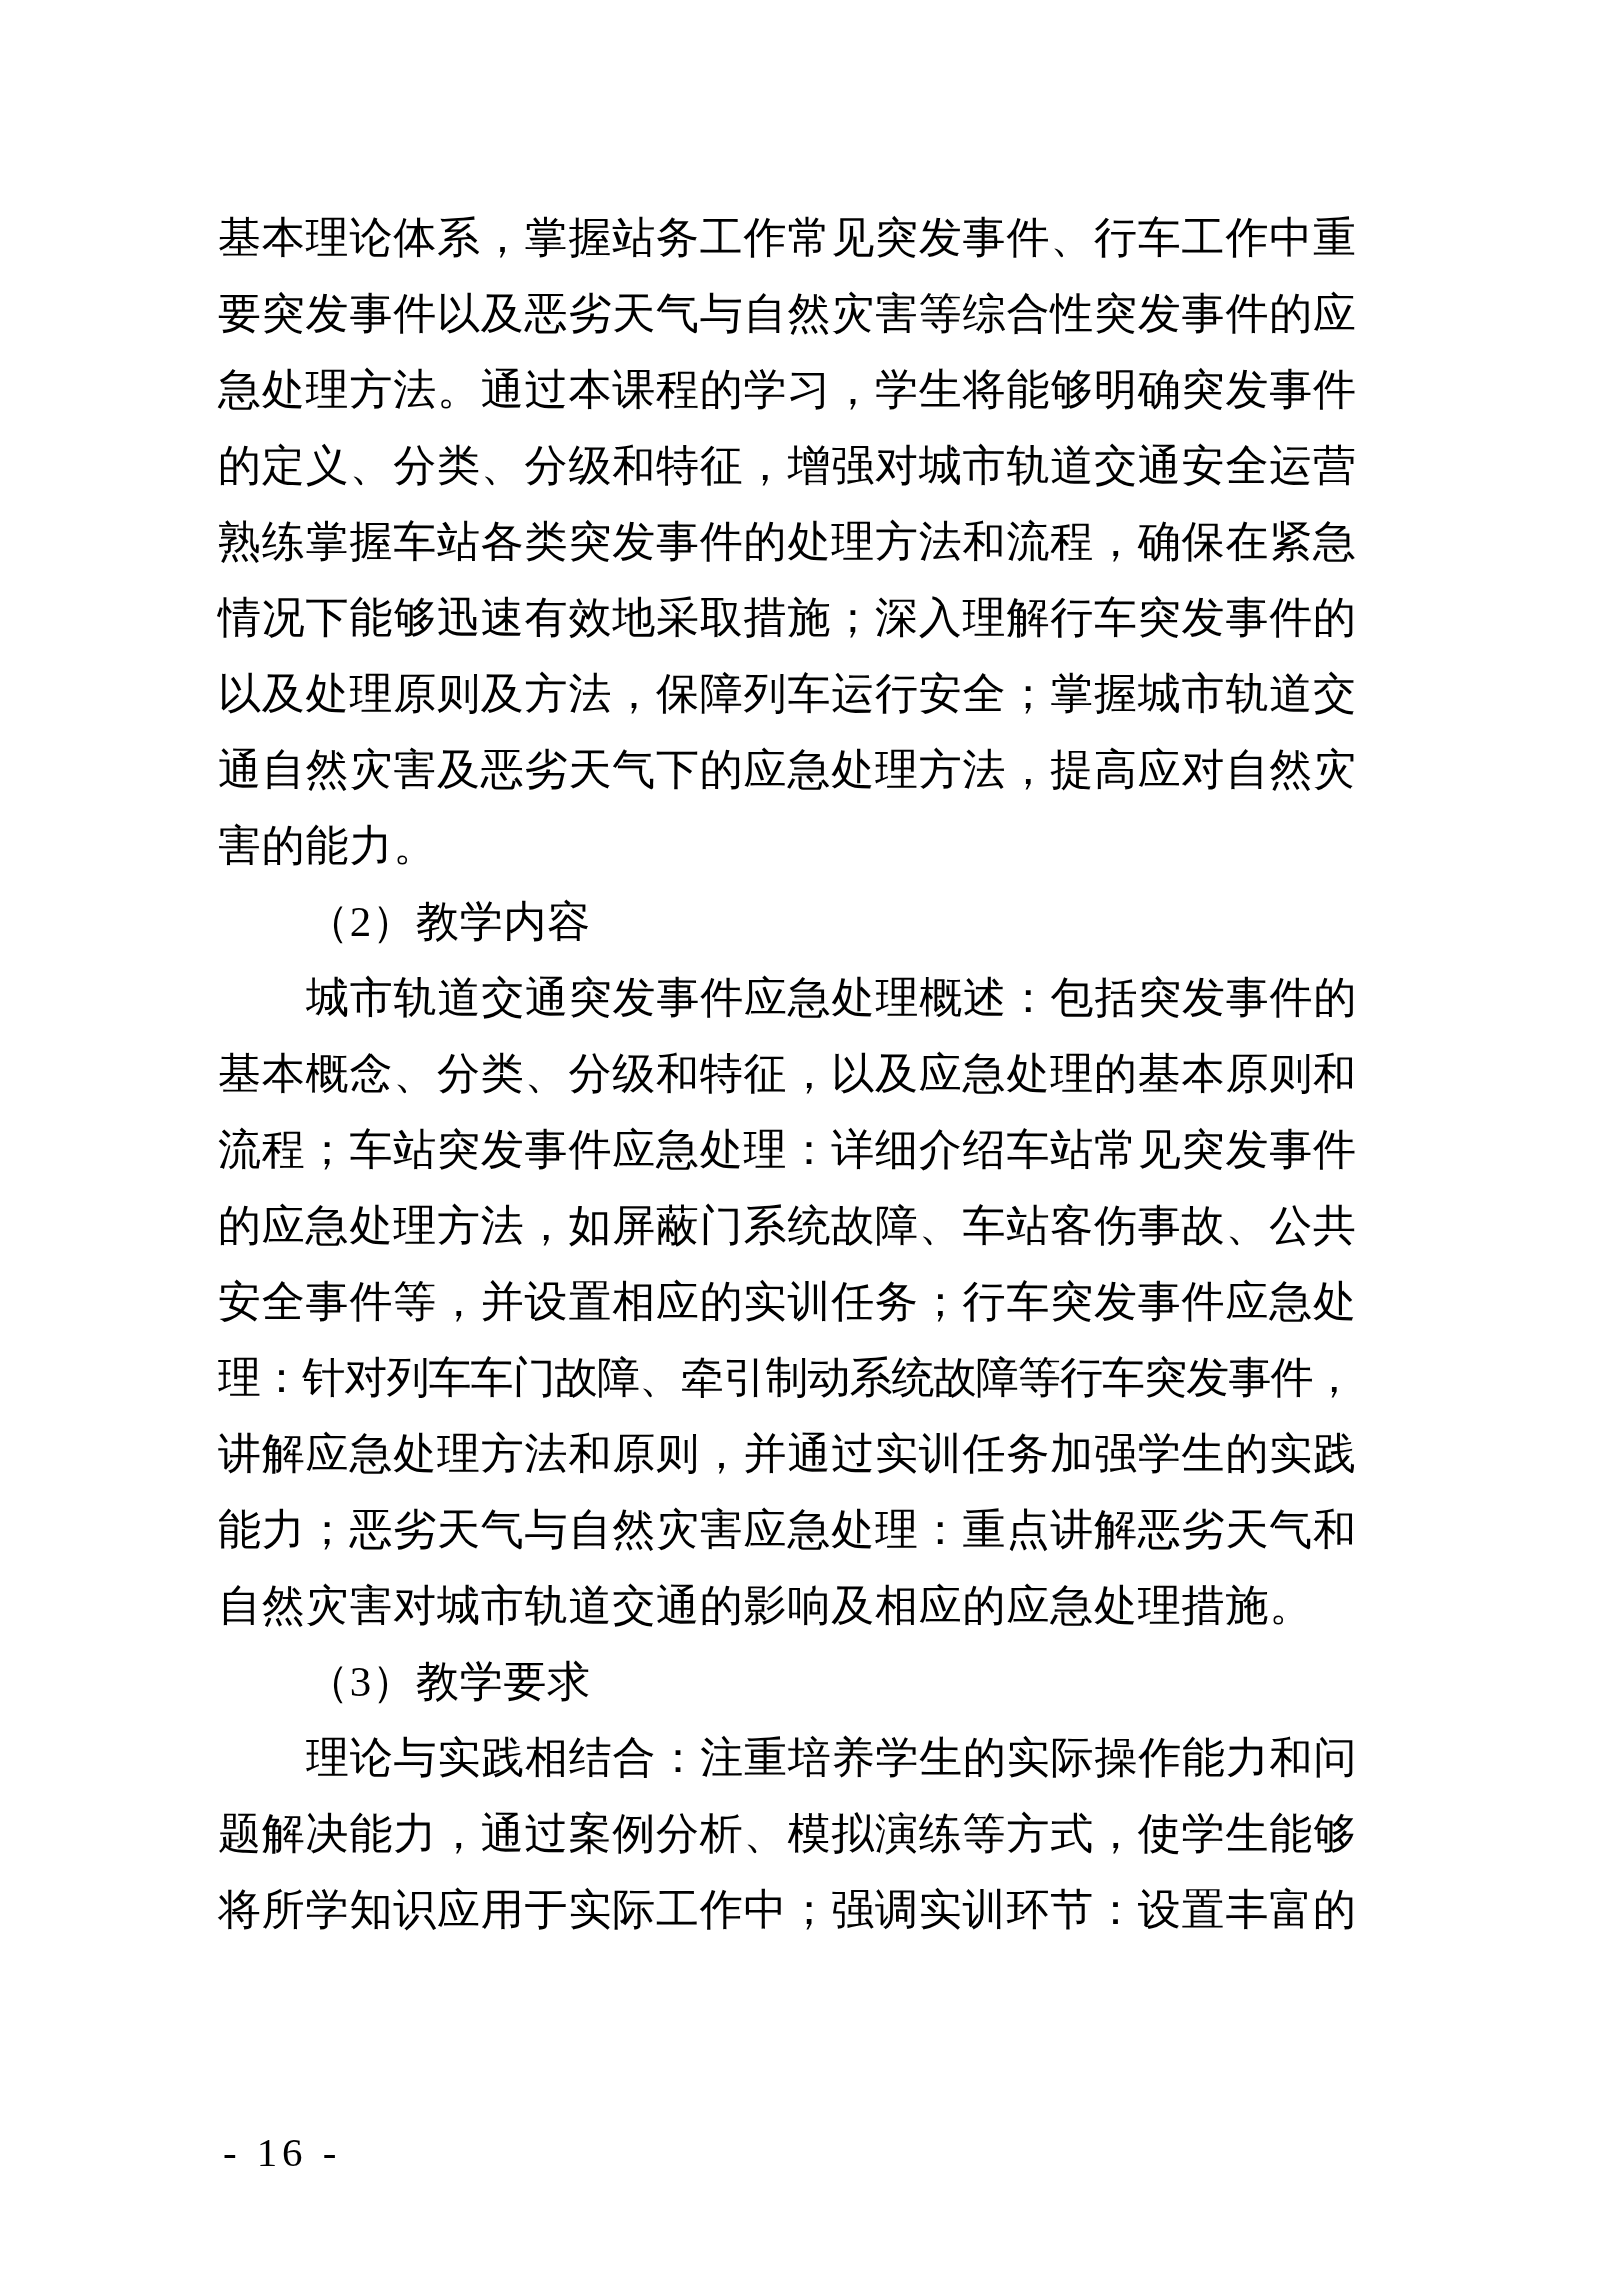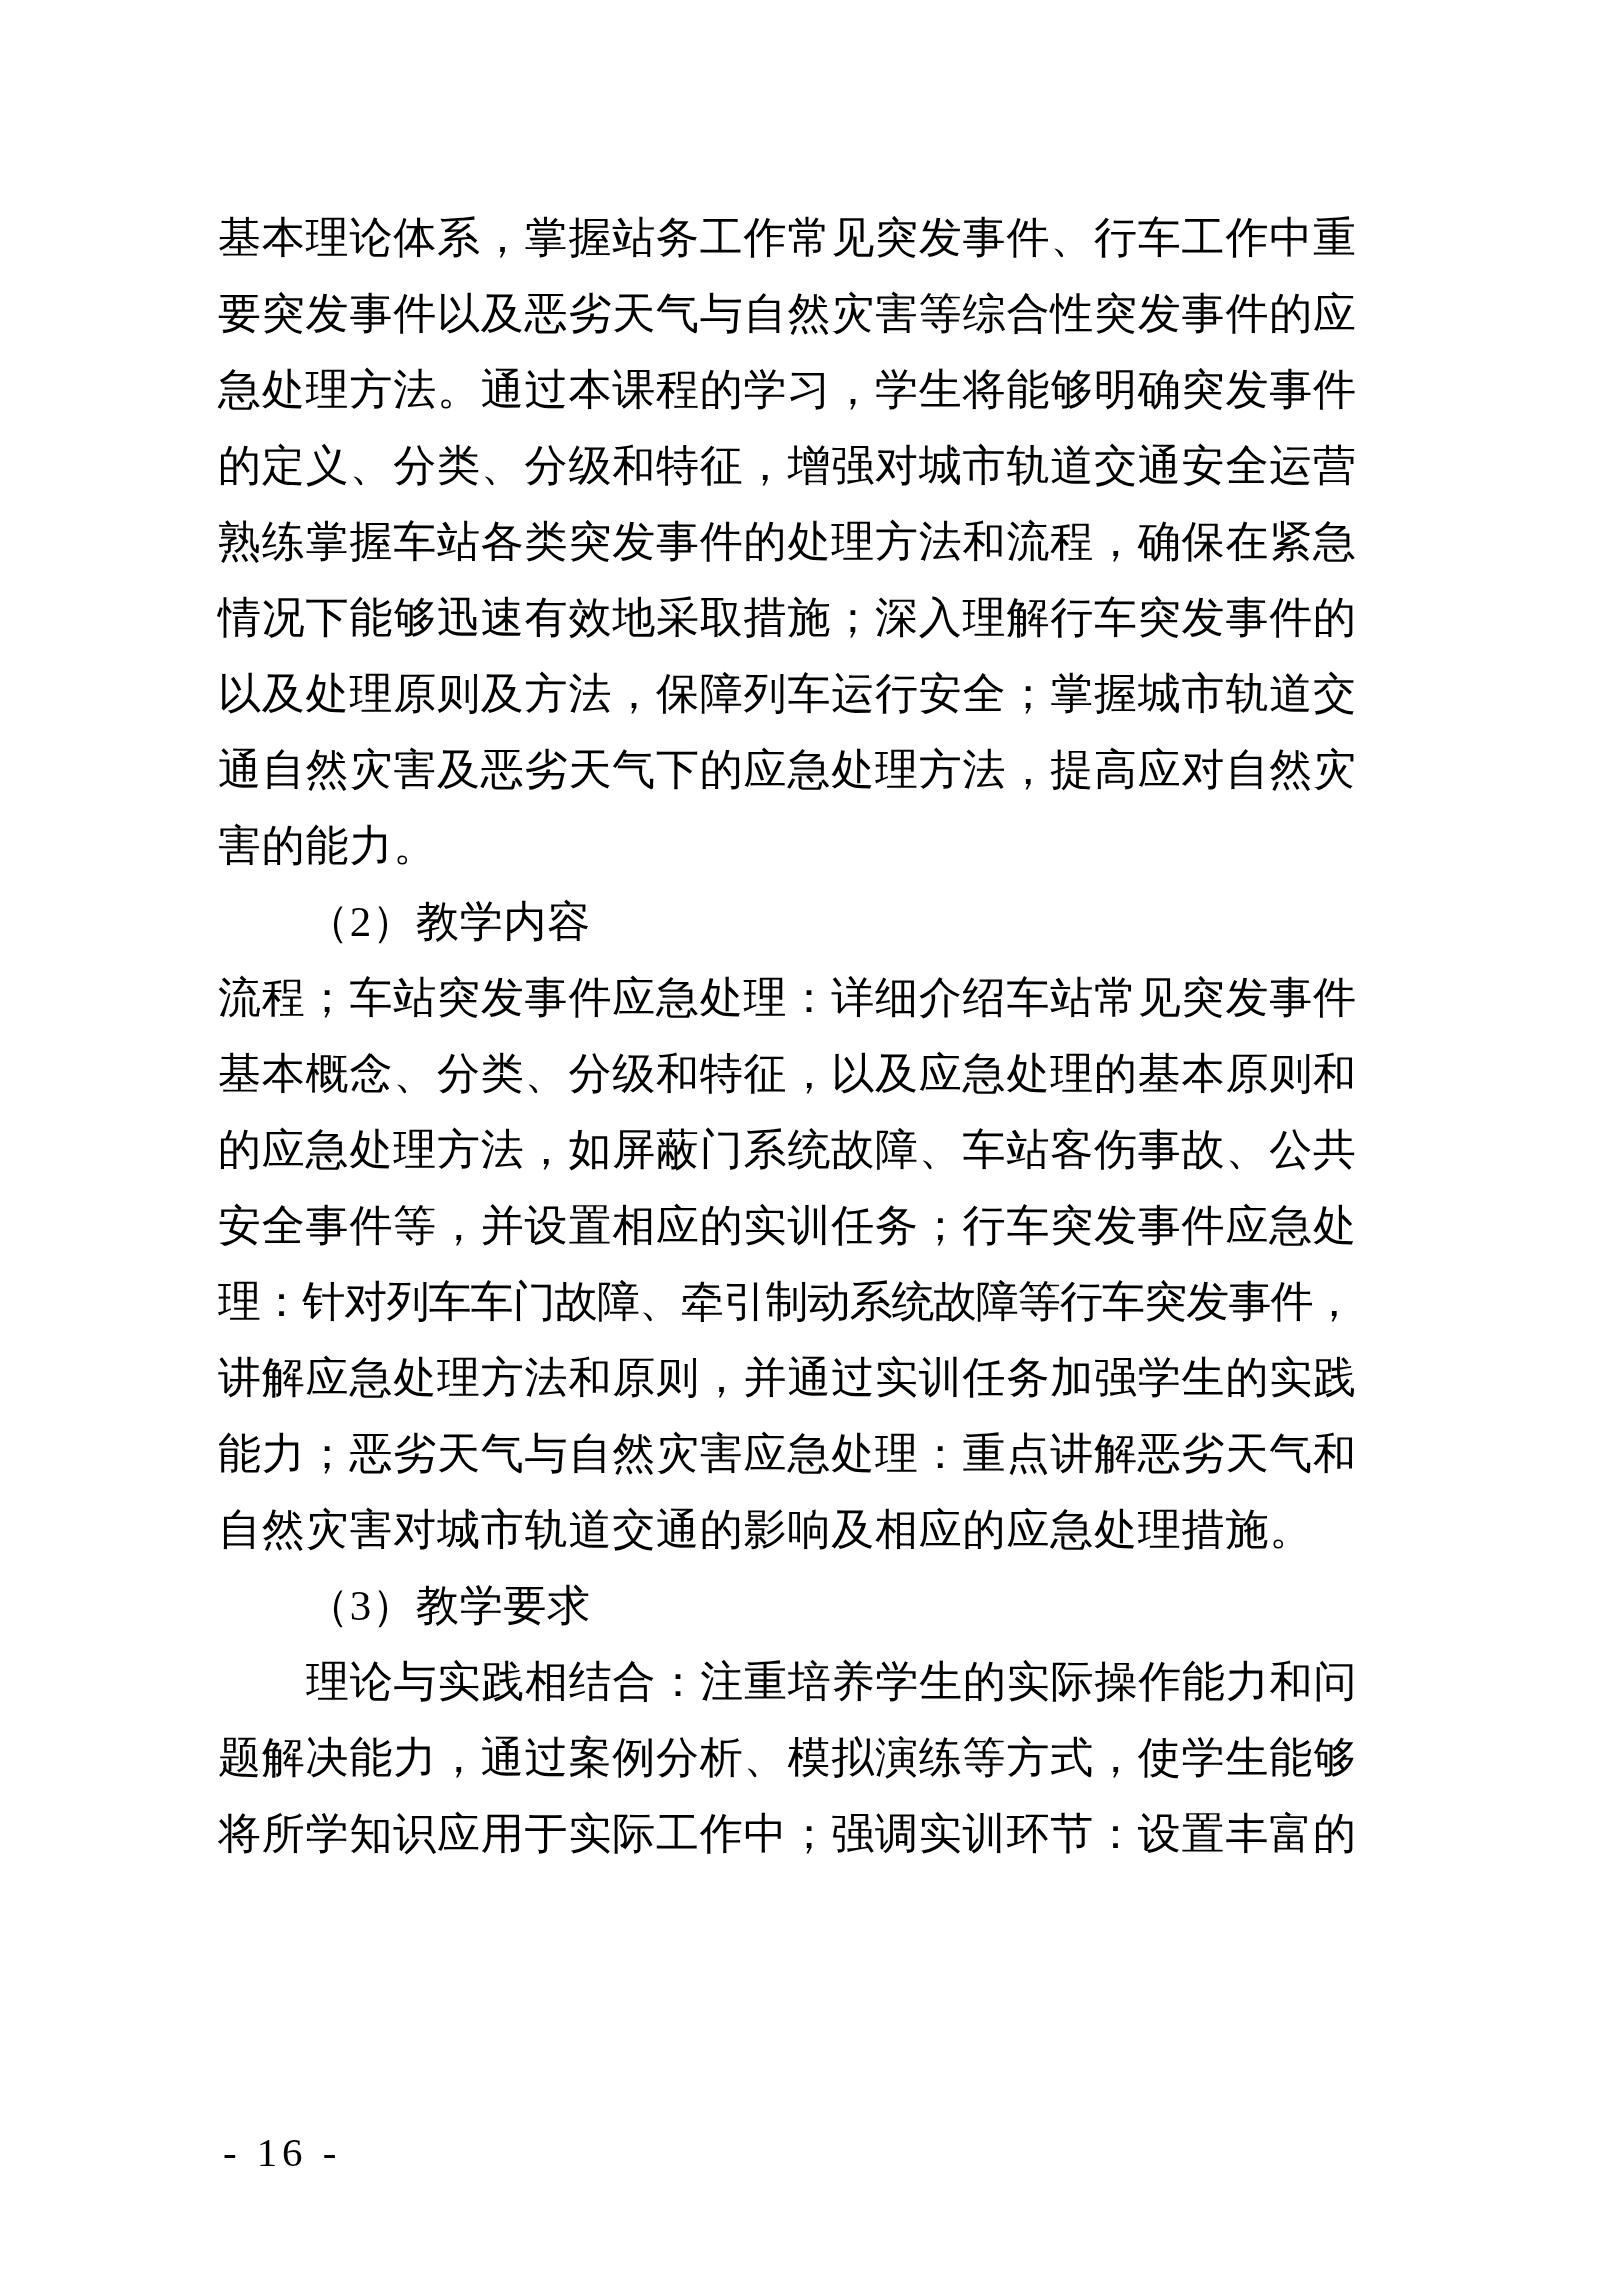--- a/index.html
+++ b/index.html
@@ -62,22 +62,23 @@
       <div class="line">基本理论体系，掌握站务工作常见突发事件、行车工作中重</div>
       <div class="line">要突发事件以及恶劣天气与自然灾害等综合性突发事件的应</div>
       <div class="line">急处理方法。通过本课程的学习，学生将能够明确突发事件</div>
       <div class="line">的定义、分类、分级和特征，增强对城市轨道交通安全运营</div>
       <div class="line">熟练掌握车站各类突发事件的处理方法和流程，确保在紧急</div>
       <div class="line">情况下能够迅速有效地采取措施；深入理解行车突发事件的</div>
       <div class="line">以及处理原则及方法，保障列车运行安全；掌握城市轨道交</div>
       <div class="line">通自然灾害及恶劣天气下的应急处理方法，提高应对自然灾</div>
       <div class="line">害的能力。</div>
       <div class="line indent">（2）教学内容</div>
+      <div class="line indent">城市轨道交通突发事件应急处理概述：包括突发事件的</div>
+      <div class="line">基本概念、分类、分级和特征，以及应急处理的基本原则和</div>
       <div class="line">流程；车站突发事件应急处理：详细介绍车站常见突发事件</div>
-      <div class="line">基本概念、分类、分级和特征，以及应急处理的基本原则和</div>
       <div class="line">的应急处理方法，如屏蔽门系统故障、车站客伤事故、公共</div>
       <div class="line">安全事件等，并设置相应的实训任务；行车突发事件应急处</div>
       <div class="line squeeze">理：针对列车车门故障、牵引制动系统故障等行车突发事件，</div>
       <div class="line">讲解应急处理方法和原则，并通过实训任务加强学生的实践</div>
       <div class="line">能力；恶劣天气与自然灾害应急处理：重点讲解恶劣天气和</div>
       <div class="line">自然灾害对城市轨道交通的影响及相应的应急处理措施。</div>
       <div class="line indent">（3）教学要求</div>
       <div class="line indent">理论与实践相结合：注重培养学生的实际操作能力和问</div>
       <div class="line">题解决能力，通过案例分析、模拟演练等方式，使学生能够</div>
       <div class="line">将所学知识应用于实际工作中；强调实训环节：设置丰富的</div>

